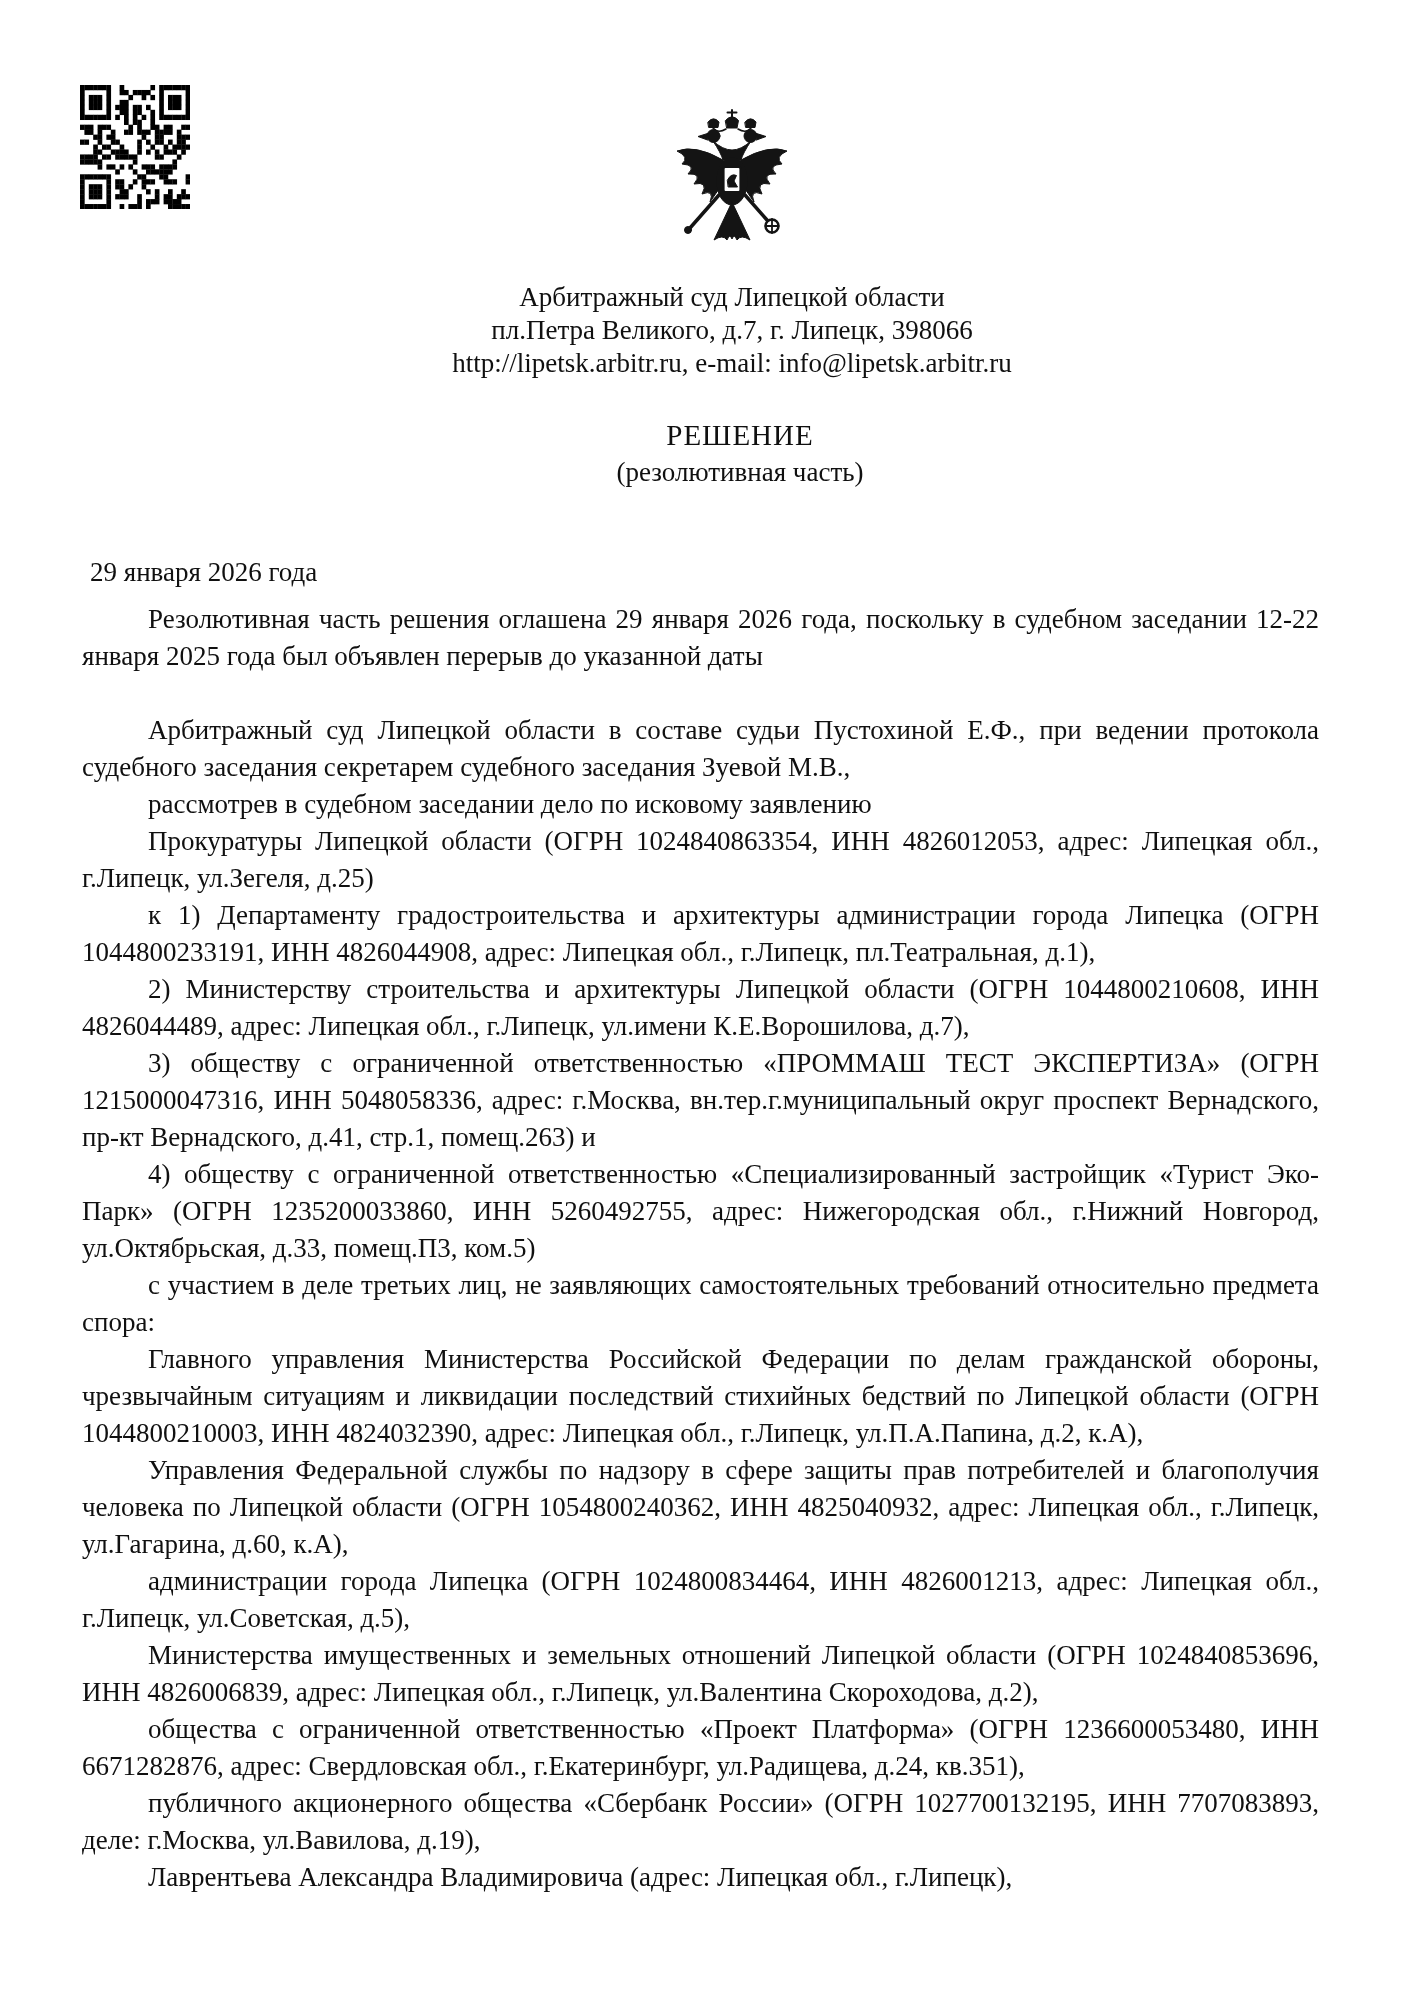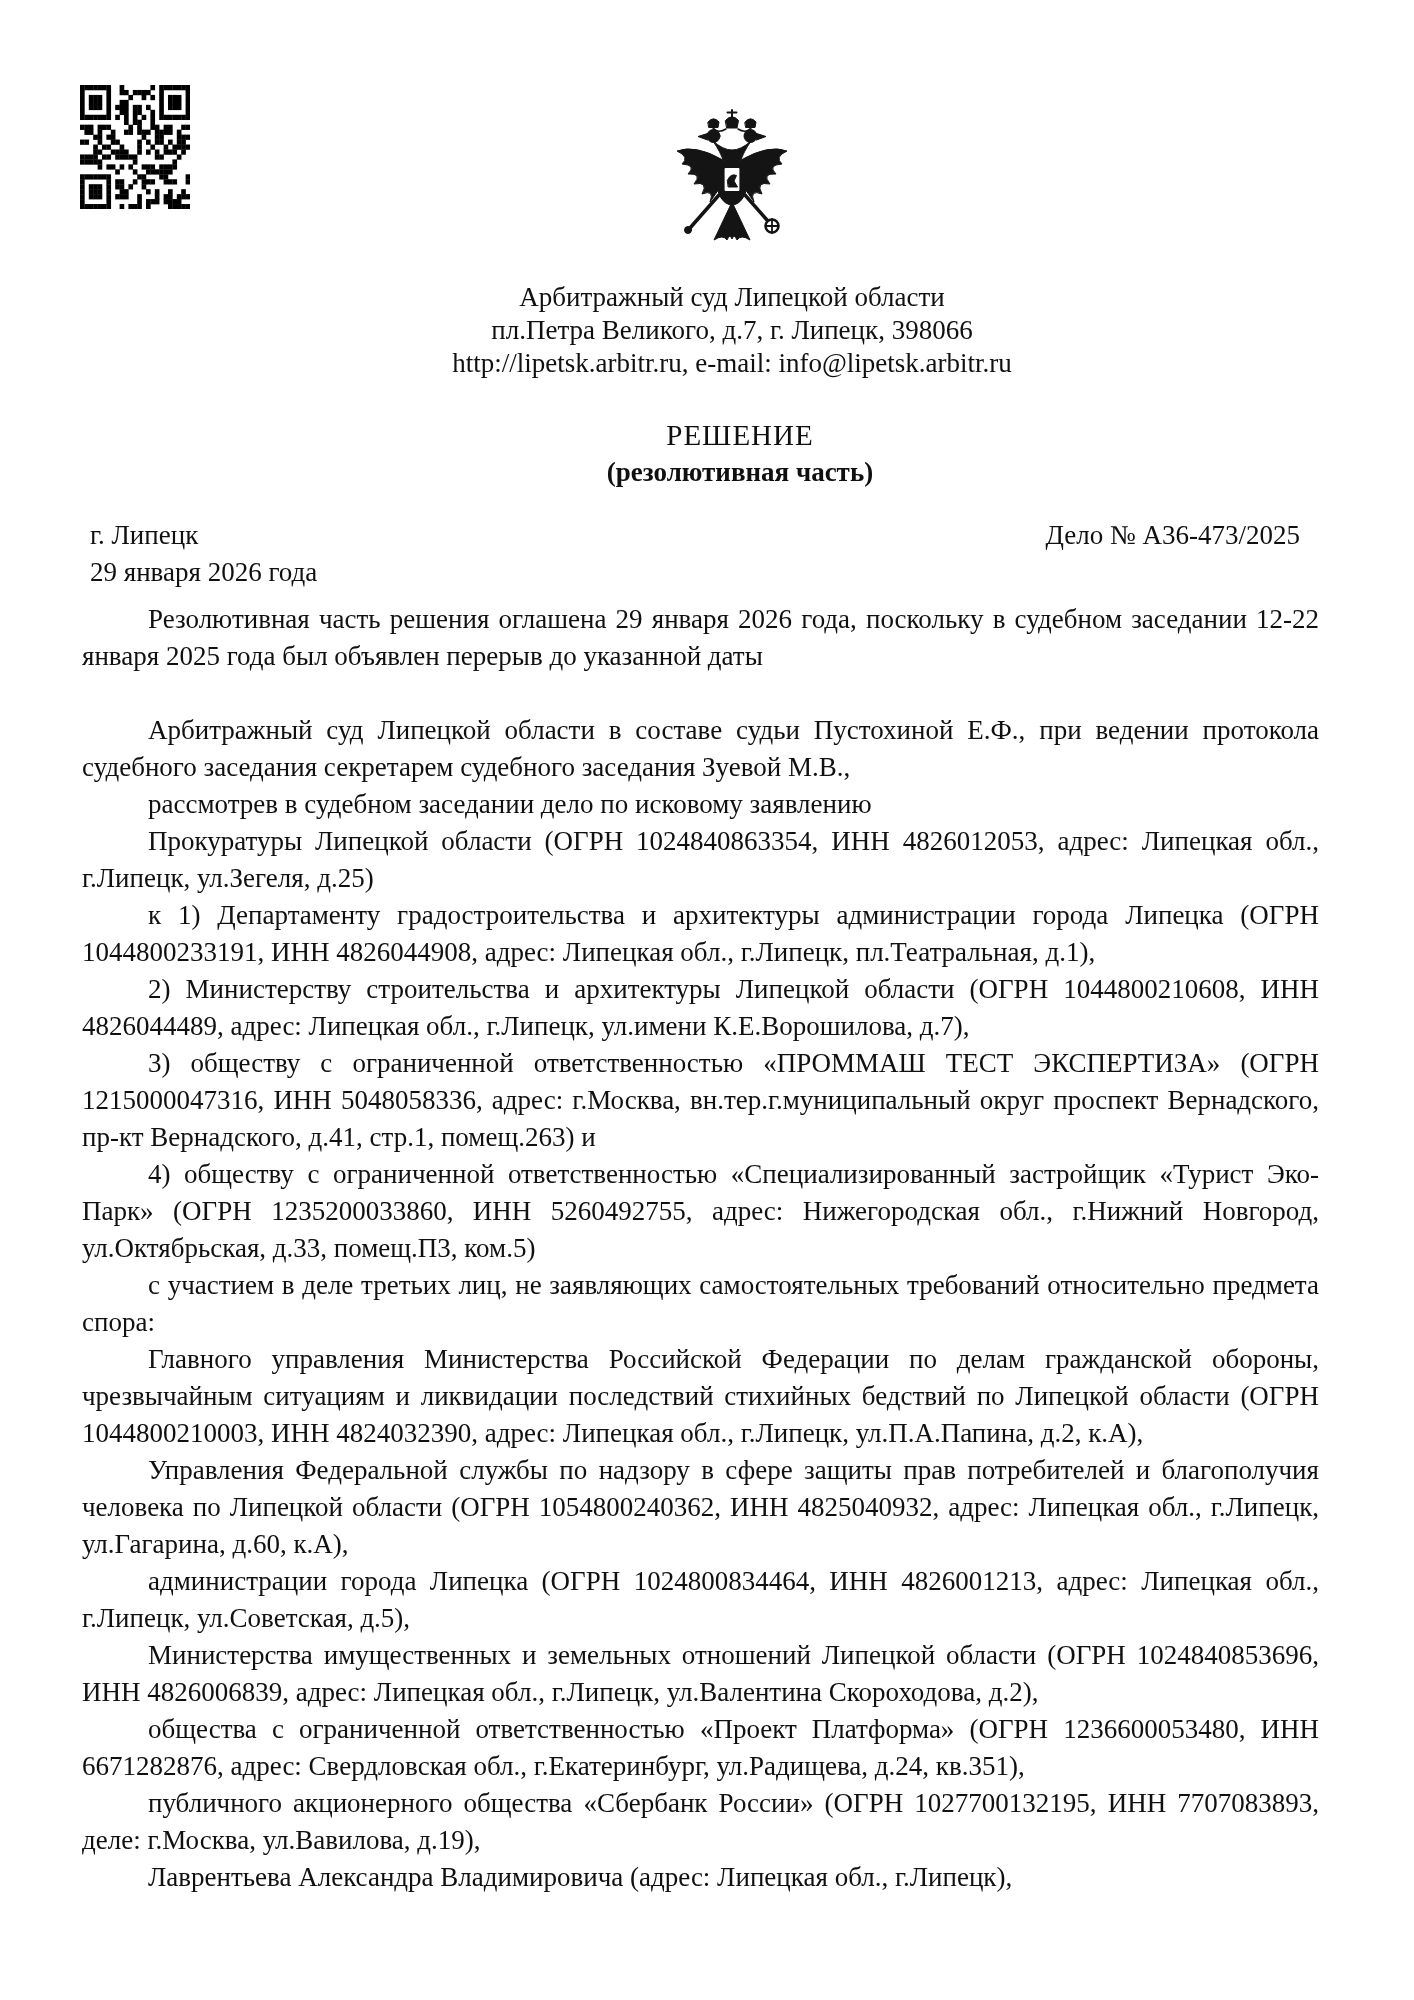--- a/index.html
+++ b/index.html
@@ -19,21 +19,21 @@
     position:absolute;top:281px;left:0;width:100%;
     padding-left:50px;box-sizing:border-box;
     text-align:center;font-size:27px;line-height:33px;
   }
   .title-block{
     position:absolute;top:417px;left:0;width:100%;
     padding-left:66px;box-sizing:border-box;
     text-align:center;line-height:37px;
   }
   .title-main{font-size:29px;letter-spacing:1px;}
-  .title-sub{font-size:27px;font-weight:bold;}
+  .title-sub{font-size:27px;}
   .case-row{
     position:absolute;top:517px;left:90px;width:1238px;
     display:flex;justify-content:space-between;
     font-size:27px;line-height:37px;
   }
   .case-number{margin-right:28px;}
   .case-date{position:absolute;top:554px;left:90px;font-size:27px;line-height:37px;text-align:right;}
   .doc-body{
     position:absolute;top:601px;left:82px;width:1237px;
     font-size:27px;line-height:37px;text-align:justify;
@@ -379,24 +379,20 @@
     <div>Арбитражный суд Липецкой области</div>
     <div>пл.Петра Великого, д.7, г. Липецк, 398066</div>
     <div>http://lipetsk.arbitr.ru, e-mail: info@lipetsk.arbitr.ru</div>
   </div>
 
   <div class="title-block">
     <div class="title-main">РЕШЕНИЕ</div>
     <div class="title-sub">(резолютивная часть)</div>
   </div>
 
-  <div class="case-row">
-    <span class="case-city">г. Липецк</span>
-    <span class="case-number">Дело № А36-473/2025</span>
-  </div>
   <div class="case-date">29 января 2026 года</div>
 
   <div class="doc-body">
       <p>Резолютивная часть решения оглашена 29 января 2026 года, поскольку в судебном заседании 12-22 января 2025 года был объявлен перерыв до указанной даты</p>
       <p class="gap">Арбитражный суд Липецкой области в составе судьи Пустохиной Е.Ф., при ведении протокола судебного заседания секретарем судебного заседания Зуевой М.В.,</p>
       <p>рассмотрев в судебном заседании дело по исковому заявлению</p>
       <p>Прокуратуры Липецкой области (ОГРН 1024840863354, ИНН 4826012053, адрес: Липецкая обл., г.Липецк, ул.Зегеля, д.25)</p>
       <p>к 1) Департаменту градостроительства и архитектуры администрации города Липецка (ОГРН 1044800233191, ИНН 4826044908, адрес: Липецкая обл., г.Липецк, пл.Театральная, д.1),</p>
       <p>2) Министерству строительства и архитектуры Липецкой области (ОГРН 1044800210608, ИНН 4826044489, адрес: Липецкая обл., г.Липецк, ул.имени К.Е.Ворошилова, д.7),</p>
       <p>3) обществу с ограниченной ответственностью «ПРОММАШ ТЕСТ ЭКСПЕРТИЗА» (ОГРН 1215000047316, ИНН 5048058336, адрес: г.Москва, вн.тер.г.муниципальный округ проспект Вернадского, пр-кт Вернадского, д.41, стр.1, помещ.263) и</p>

